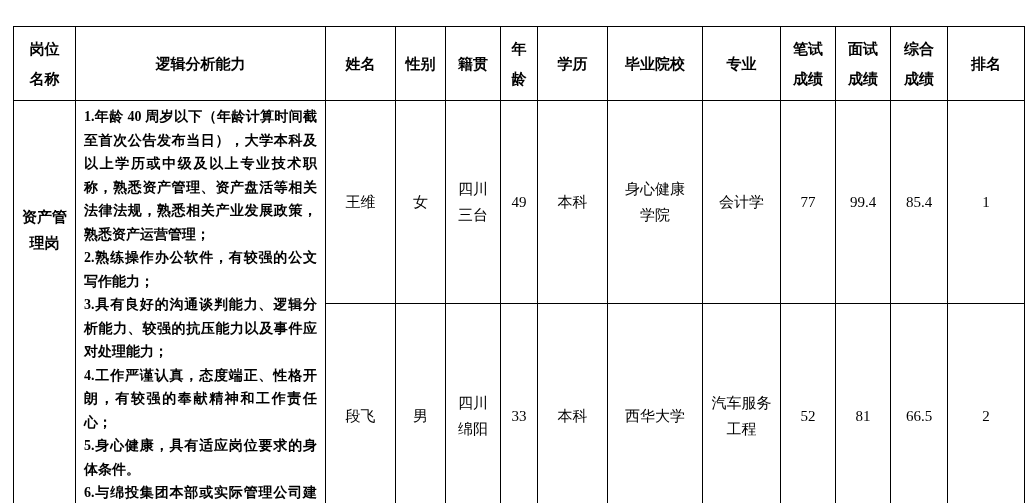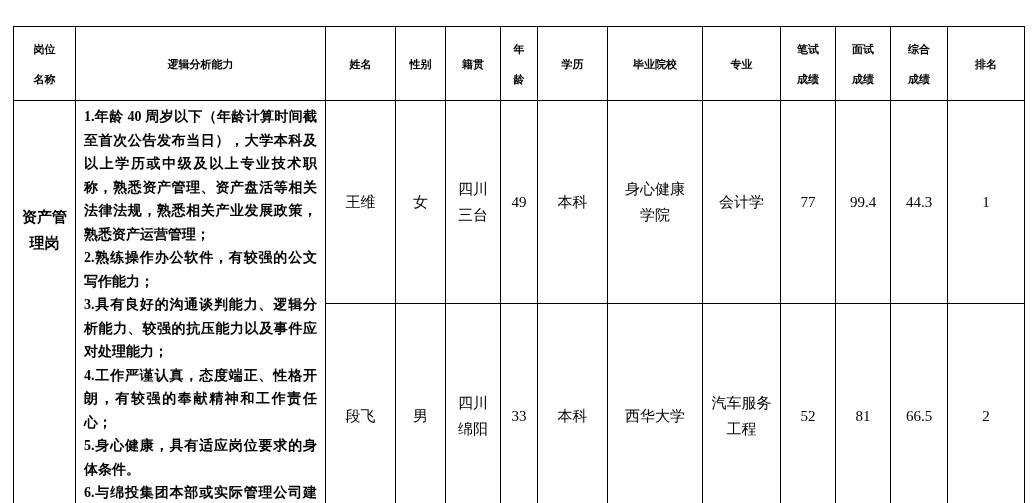--- a/index.html
+++ b/index.html
@@ -21,21 +21,21 @@
   .score-table td {
     border: 1px solid #000000;
     padding: 0;
     overflow: hidden;
   }
   .score-table thead tr { height: 74px; }
   .score-table tr.row-1 { height: 185px; }
   .score-table tr.row-2 { height: 206px; }
   .score-table th {
     font-weight: bold;
-    font-size: 11px;
+    font-size: 15px;
     line-height: 30px;
     text-align: center;
     vertical-align: middle;
     white-space: pre-line;
   }
   td.cell-data {
     font-weight: normal;
     font-size: 15px;
     line-height: 26px;
     text-align: center;
@@ -116,21 +116,21 @@
       <td class="cell-data">女</td>
       <td class="cell-data">四川
 三台</td>
       <td class="cell-data">49</td>
       <td class="cell-data">本科</td>
       <td class="cell-data">身心健康
 学院</td>
       <td class="cell-data">会计学</td>
       <td class="cell-data">77</td>
       <td class="cell-data">99.4</td>
-      <td class="cell-data">44.3</td>
+      <td class="cell-data">85.4</td>
       <td class="cell-data">1</td>
     </tr>
     <tr class="row-2">
       <td class="cell-data">段飞</td>
       <td class="cell-data">男</td>
       <td class="cell-data">四川
 绵阳</td>
       <td class="cell-data">33</td>
       <td class="cell-data">本科</td>
       <td class="cell-data">西华大学</td>

